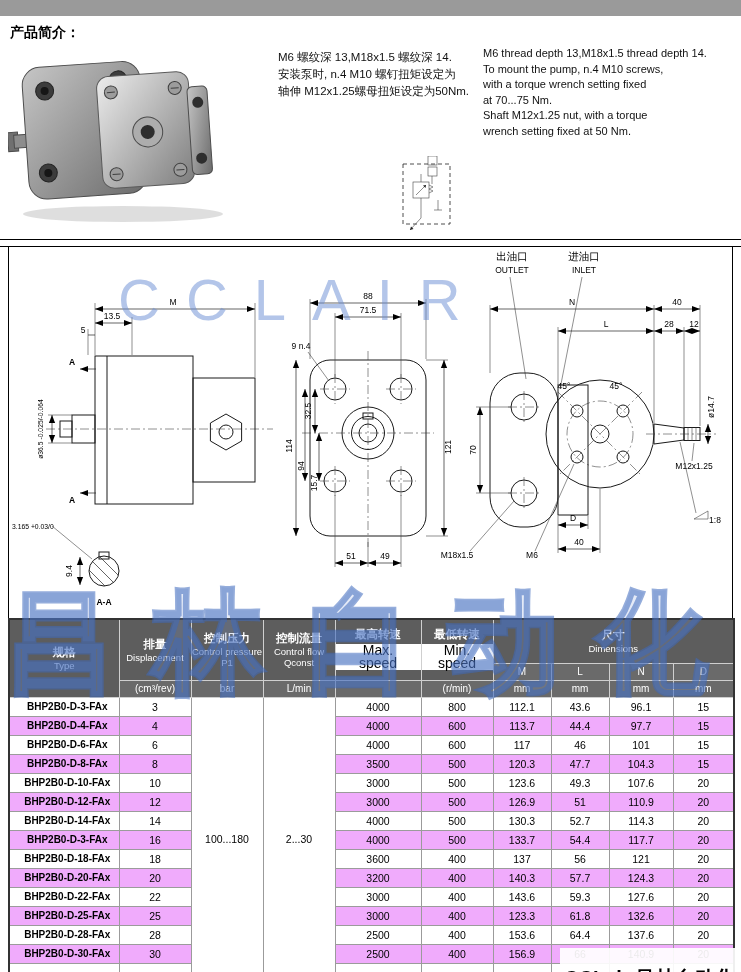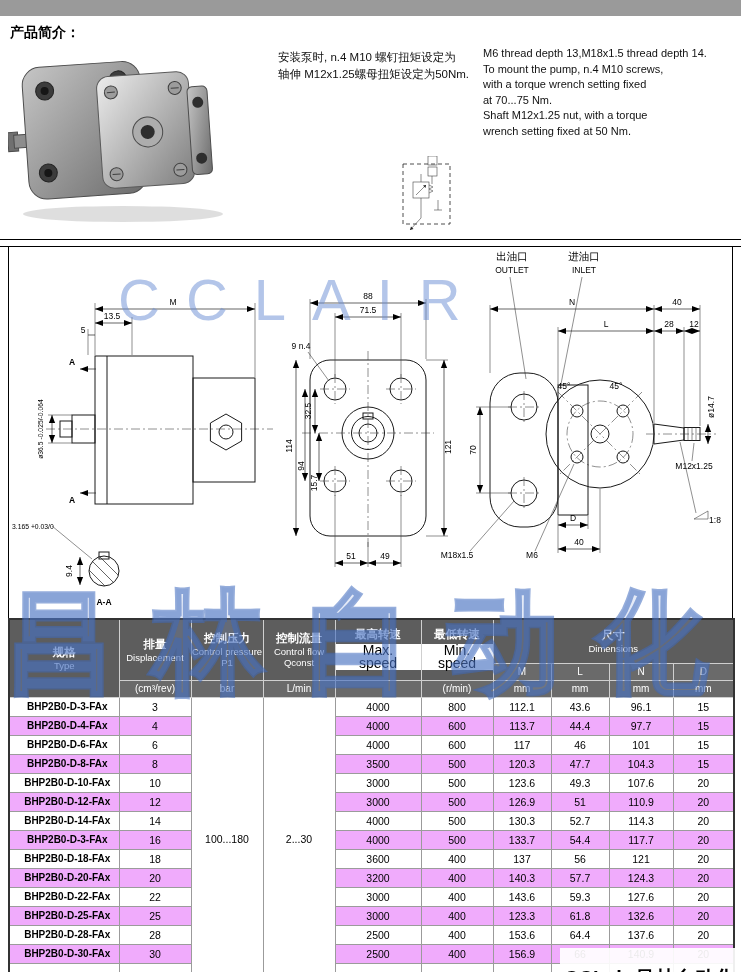--- a/index.html
+++ b/index.html
@@ -87,20 +87,21 @@
         <line x1="166" y1="132" x2="174" y2="132" stroke="#3f3f3f"></line>
       <circle cx="140" cy="92" r="15" fill="#adadad" stroke="#4a4a4a"></circle>
       <circle cx="140" cy="92" r="7" fill="#2e2e2e"></circle>
       <rect x="182" y="50" width="20" height="88" rx="5" fill="url(#pg2)" stroke="#4d4d4d"></rect>
       <circle cx="192" cy="66" r="5.5" fill="#2e2e2e"></circle>
       <circle cx="192" cy="122" r="5.5" fill="#2e2e2e"></circle>
     </g>
   </svg>
 
   <div class="notes-cn">
+    <div>M6 螺纹深 13,M18x1.5 螺纹深 14.</div>
     <div>安装泵时, n.4 M10 螺钉扭矩设定为</div>
     <div>轴伸 M12x1.25螺母扭矩设定为50Nm.</div>
   </div>
 
   <div class="notes-en">
     <div>M6 thread depth 13,M18x1.5 thread depth 14.</div>
     <div>To mount the pump, n.4 M10 screws,</div>
     <div>with a torque wrench setting fixed</div>
     <div>at 70...75 Nm.</div>
     <div>Shaft M12x1.25 nut, with a torque</div>

